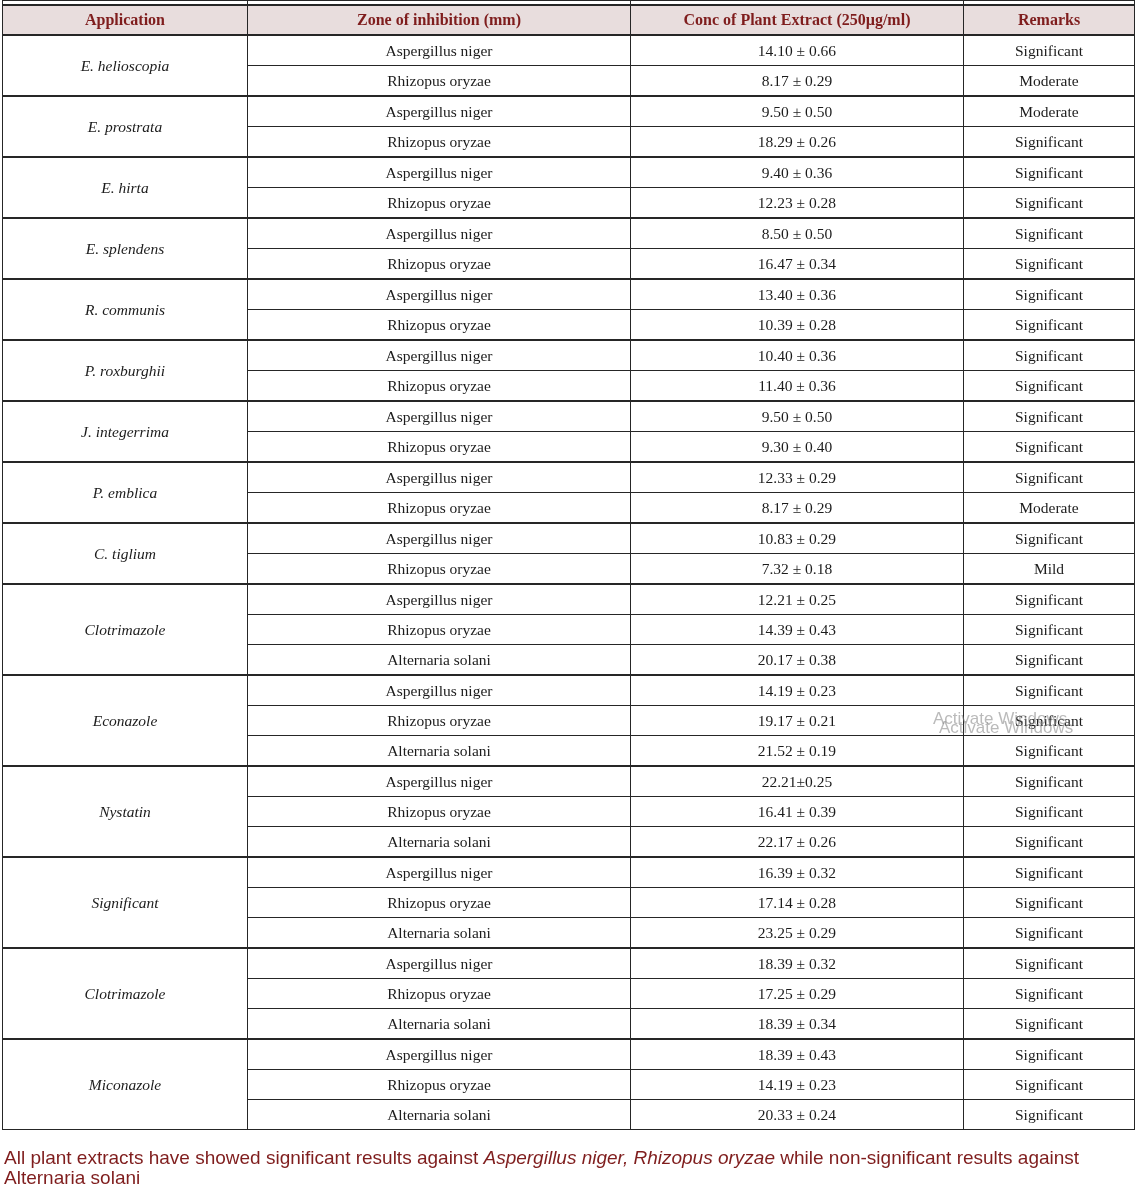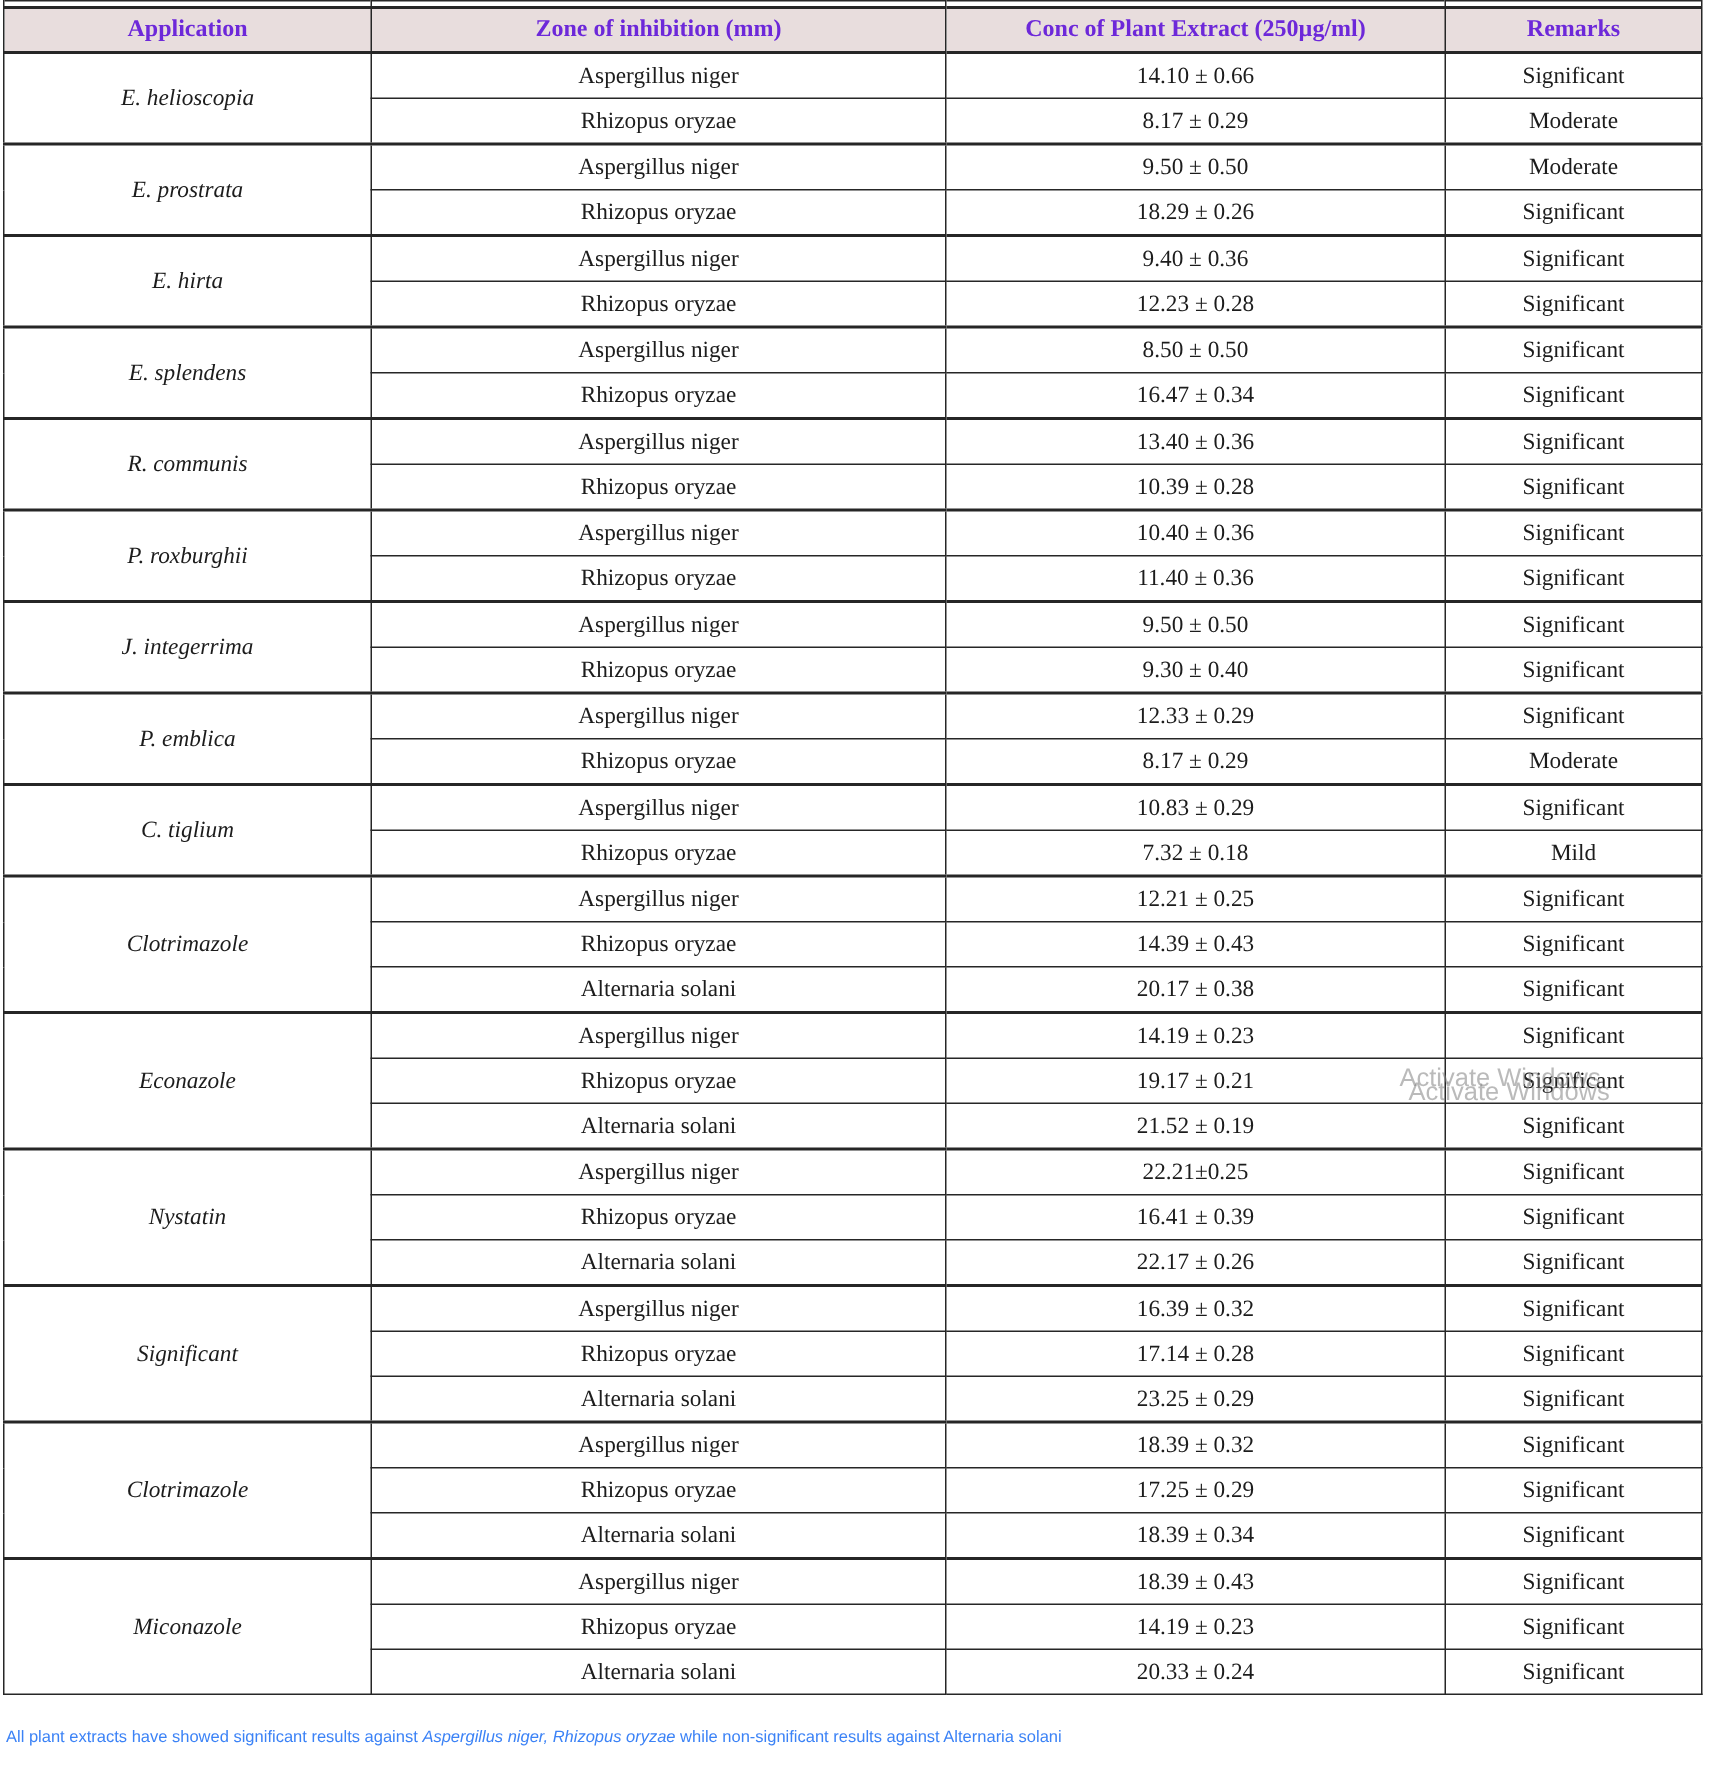--- a/index.html
+++ b/index.html
@@ -36,21 +36,21 @@
     overflow: hidden;
   }
   tr.sliver td {
     height: 3px;
     padding: 0;
     border-top: none;
     background: #ffffff;
   }
   tr.header-row th {
     background: #e8dddd;
-    color: #6d28d9;
+    color: #7f1d1d;
     font-weight: bold;
     font-size: 16px;
     height: 28px;
     border-top-width: 2px;
     border-bottom-width: 2px;
   }
   tbody td {
     height: 29px;
     font-size: 15.5px;
   }
@@ -87,23 +87,23 @@
     position: absolute;
     left: 0;
     top: 0;
   }
   .footer-note {
     position: absolute;
     left: 4px;
     top: 1148px;
     width: 1136px;
     font-family: "Liberation Sans", sans-serif;
-    font-size: 11px;
+    font-size: 19px;
     line-height: 20px;
-    color: #3b82f6;
+    color: #7f1d1d;
   }
 </style>
 </head>
 <body>
 
 <div class="page">
 
   <table class="results">
     <colgroup>
       <col class="c-app">

